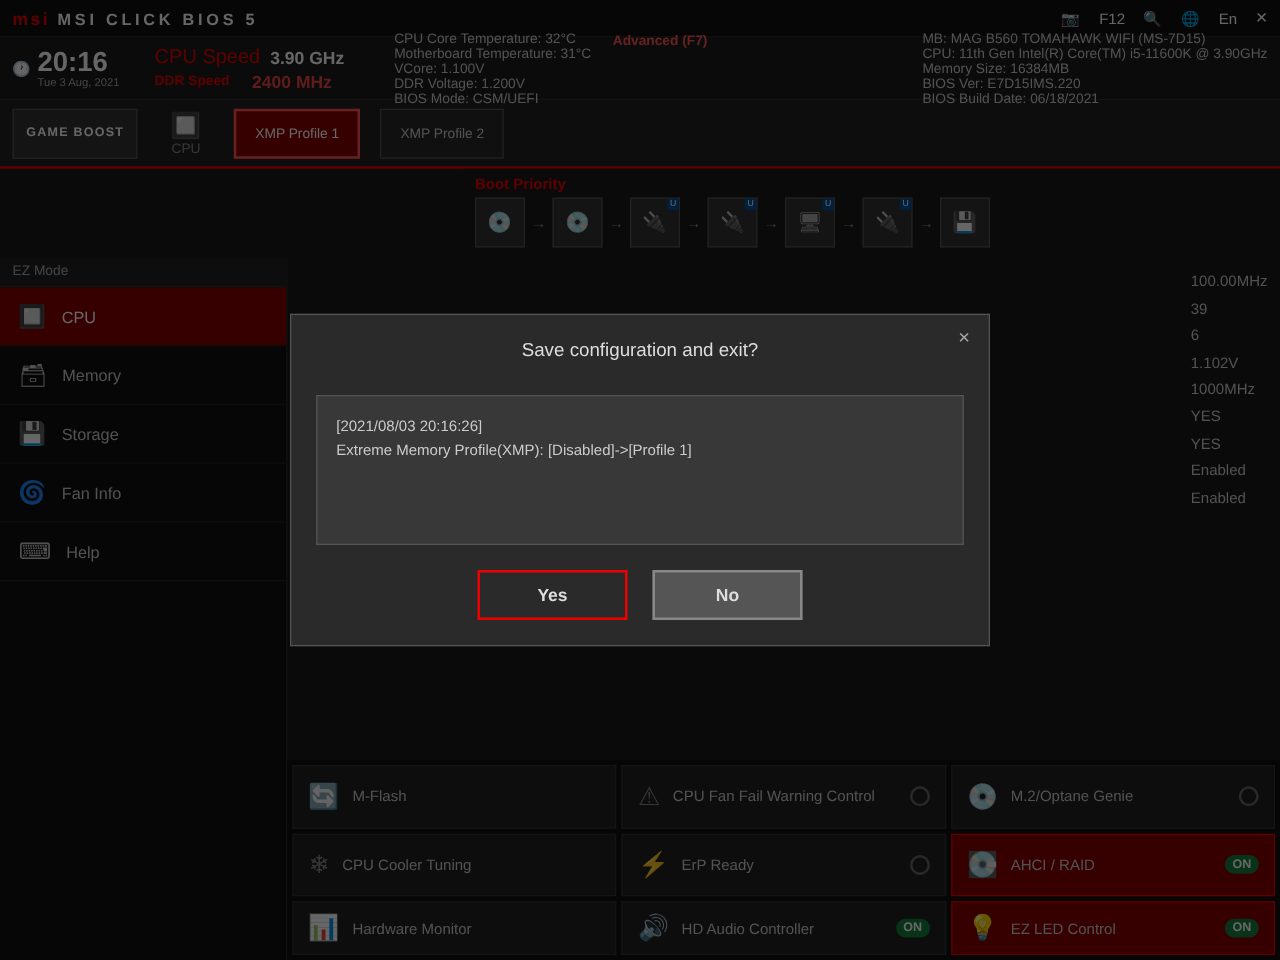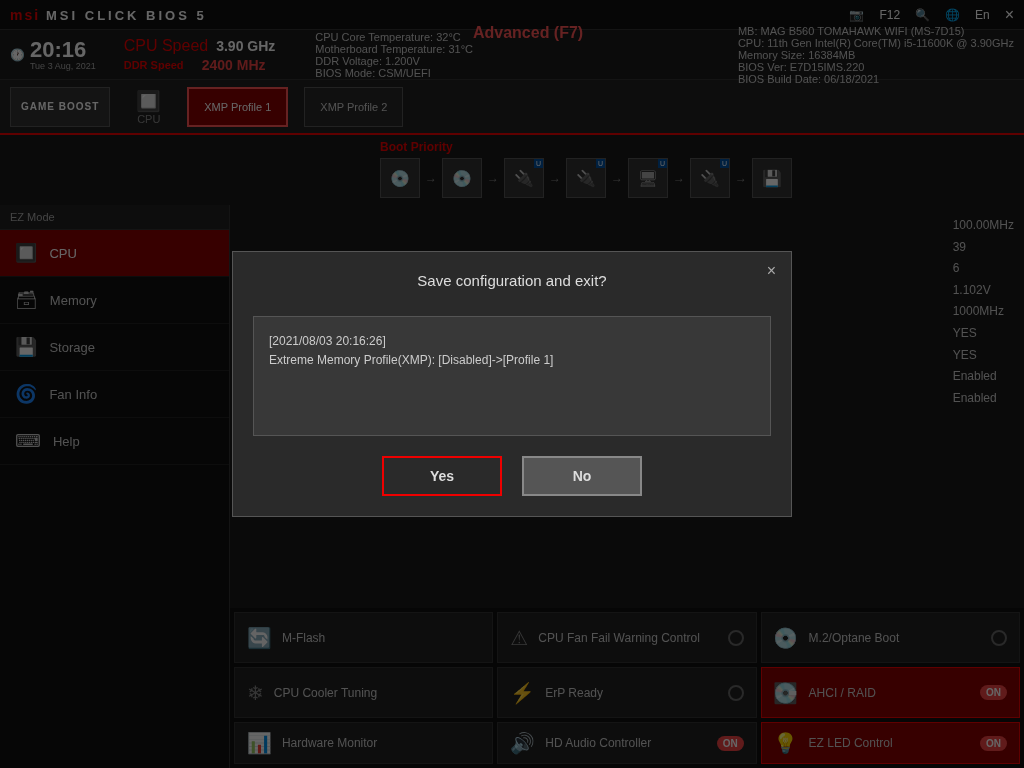--- a/index.html
+++ b/index.html
@@ -24,21 +24,21 @@
     }
     #logo {
       color: #fff;
       font-weight: bold;
       font-size: 14px;
       letter-spacing: 2px;
     }
     #logo span { color: #e00; }
     #advanced-mode {
       color: #f55;
-      font-size: 16px;
+      font-size: 11px;
       font-weight: bold;
       margin-top: 36px;
     }
     #topbar-right {
       display: flex;
       align-items: center;
       gap: 15px;
       color: #ccc;
       font-size: 12px;
     }
@@ -237,21 +237,21 @@
       color: #ccc;
       font-size: 12px;
       cursor: pointer;
     }
     .bottom-btn.active-red {
       background: #8a0000;
       border: 1px solid #e00;
     }
     .btn-icon { font-size: 20px; color: #888; }
     .toggle-on {
-      background: #ef4444;
+      background: #15803d;
       color: #fff;
       font-size: 10px;
       font-weight: bold;
       padding: 2px 6px;
       border-radius: 10px;
       margin-left: auto;
     }
     .toggle-circle {
       width: 16px;
       height: 16px;
@@ -356,20 +356,21 @@
       <span style="color:#fff;font-size:14px;font-weight:bold">3.90 GHz</span>
     </div>
     <div style="display:flex;gap:8px;align-items:center">
       <span style="color:#e00;font-size:11px;font-weight:bold;min-width:70px">DDR Speed</span>
       <span style="color:#ef4444;font-size:14px;font-weight:bold">2400 MHz</span>
     </div>
   </div>
   <div id="center-info">
     <span>CPU Core Temperature: 32°C</span>
     <span>Motherboard Temperature: 31°C</span>
+    <span>VCore: 1.100V</span>
     <span>DDR Voltage: 1.200V</span>
     <span>BIOS Mode: CSM/UEFI</span>
   </div>
   <div id="right-info">
     <span>MB: MAG B560 TOMAHAWK WIFI (MS-7D15)</span>
     <span>CPU: 11th Gen Intel(R) Core(TM) i5-11600K @ 3.90GHz</span>
     <span>Memory Size: 16384MB</span>
     <span>BIOS Ver: E7D15IMS.220</span>
     <span>BIOS Build Date: 06/18/2021</span>
   </div>
@@ -464,21 +465,21 @@
     <span class="btn-icon">🔄</span>
     <span>M-Flash</span>
   </div>
   <div class="bottom-btn">
     <span class="btn-icon">⚠</span>
     <span>CPU Fan Fail Warning Control</span>
     <span class="toggle-circle"></span>
   </div>
   <div class="bottom-btn">
     <span class="btn-icon">💿</span>
-    <span>M.2/Optane Boot</span>
+    <span>M.2/Optane Genie</span>
     <span class="toggle-circle"></span>
   </div>
 
   <div class="bottom-btn">
     <span class="btn-icon">❄</span>
     <span>CPU Cooler Tuning</span>
   </div>
   <div class="bottom-btn">
     <span class="btn-icon">⚡</span>
     <span>ErP Ready</span>

